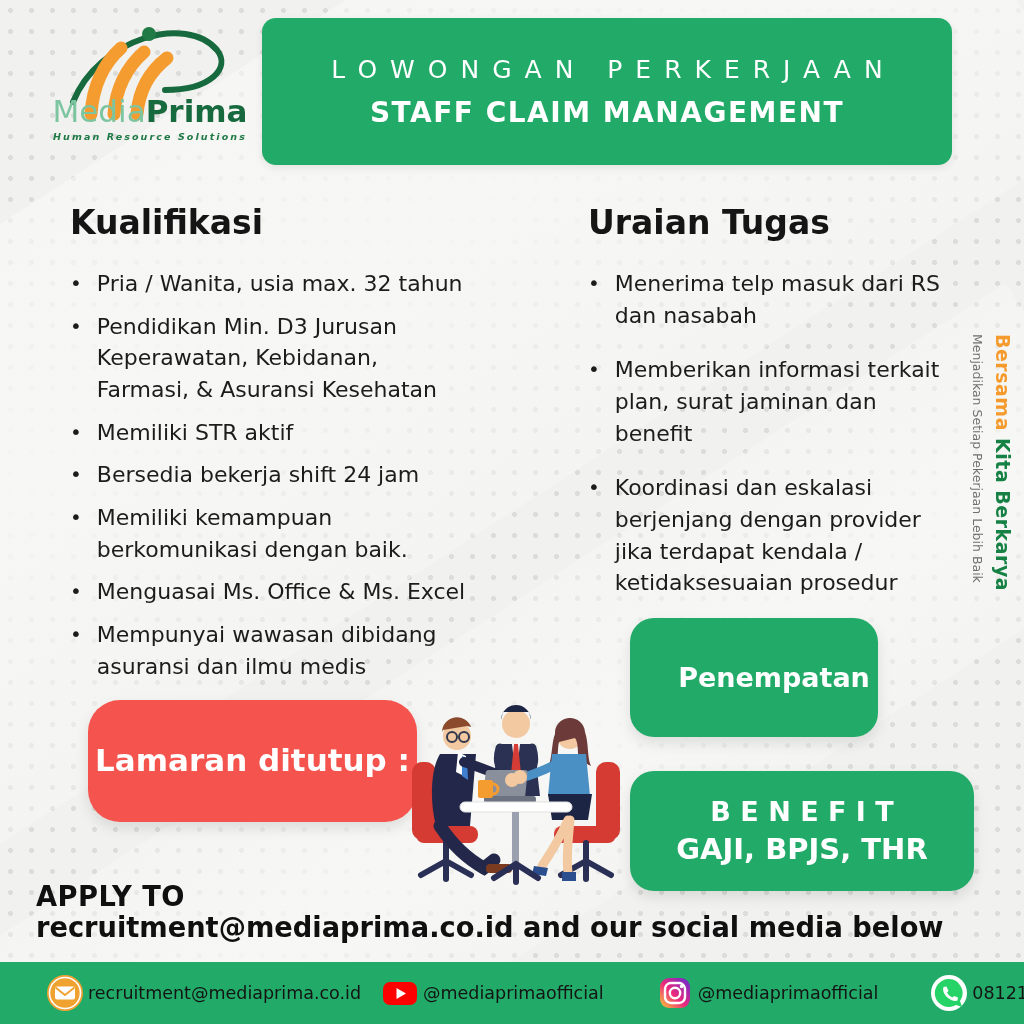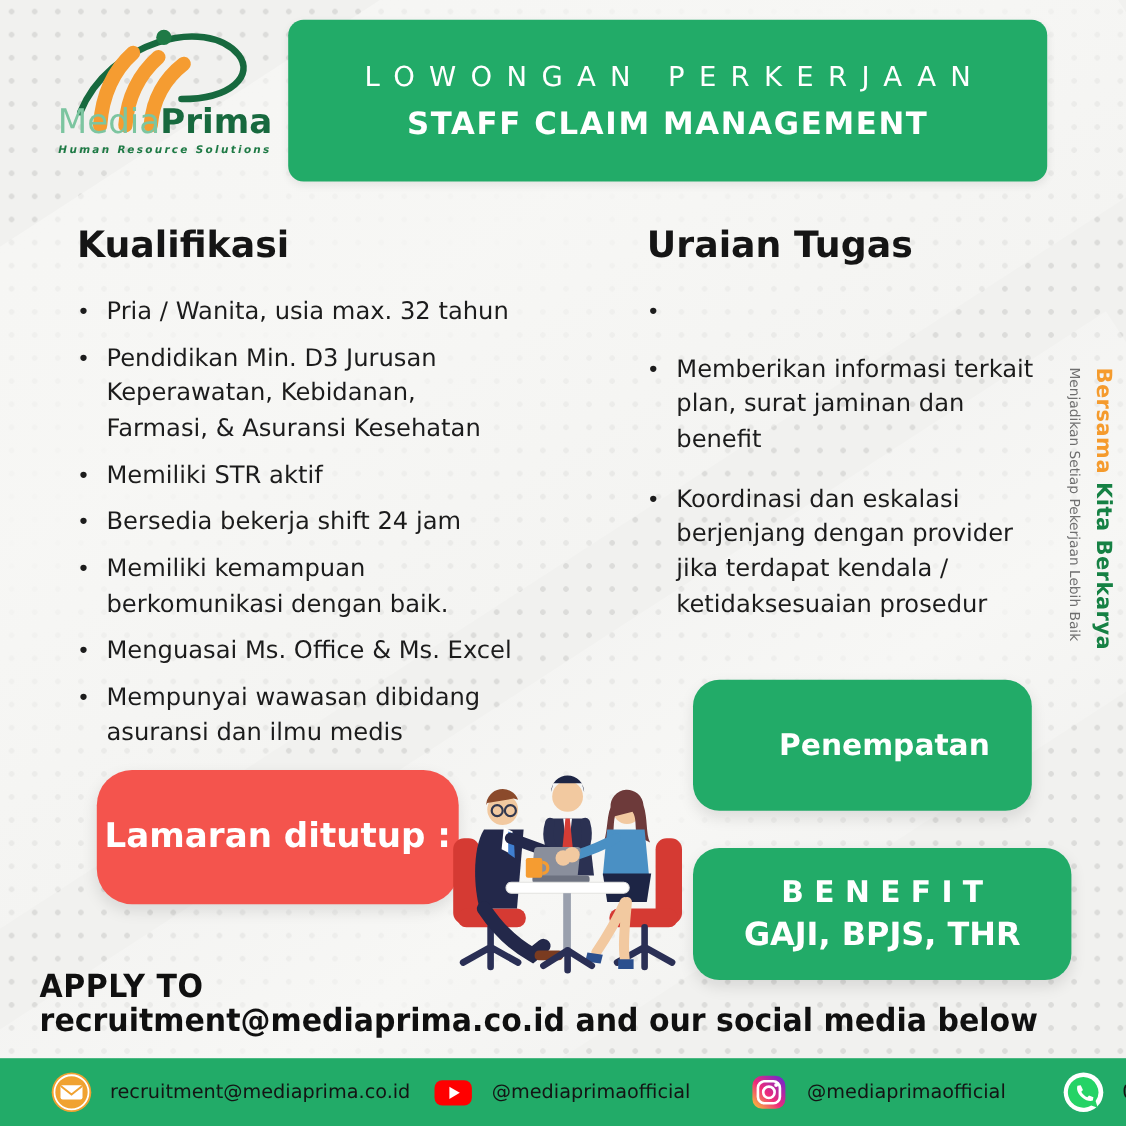--- a/index.html
+++ b/index.html
@@ -52,41 +52,41 @@
 
   
   .side-tagline{position:absolute;top:334px;right:10px;writing-mode:vertical-rl;text-orientation:mixed;}
   .side-big{font-size:19px;font-weight:700;letter-spacing:.5px;}
   .side-big .orange{color:#f59b2d;}
   .side-big .green{color:#168144;}
   .side-sub{font-size:12.5px;color:#6f6f6f;margin-block-start:7px;}
 
   
   .cta{position:absolute;color:#fff;display:flex;flex-direction:column;align-items:center;justify-content:center;text-align:center;box-shadow:0 6px 14px rgba(0,0,0,.10);}
-  .placement-box{left:630px;top:618px;width:308px;height:119px;background:var(--green);border-radius:24px;padding-left:40px;}
+  .placement-box{left:630px;top:618px;width:248px;height:119px;background:var(--green);border-radius:24px;padding-left:40px;}
   .benefit-box{left:630px;top:771px;width:344px;height:120px;background:var(--green);border-radius:24px;}
   .closing-box{left:88px;top:700px;width:329px;height:122px;background:var(--red);border-radius:32px;}
   .cta .l1{font-size:27px;font-weight:700;line-height:1.4;white-space:nowrap;}
   .cta .l2{font-size:29px;font-weight:700;line-height:1.3;white-space:nowrap;}
   .closing-box .l1,.closing-box .l2{font-size:31px;}
 
   
   .illu{position:absolute;left:400px;top:674px;width:232px;height:222px;}
 
   
   .apply{position:absolute;left:36px;top:881px;color:#101010;font-weight:700;transform:scaleX(.94);transform-origin:left top;}
   .apply .a1{font-size:29px;line-height:1.05;letter-spacing:.5px;}
   .apply .a2{font-size:29px;line-height:1.15;letter-spacing:0;white-space:nowrap;}
 
   
   .footer{
     position:absolute;left:0;bottom:0;width:1024px;height:62px;background:var(--green);
     display:flex;align-items:center;padding-left:46px;
   }
-  .fitem{display:flex;align-items:center;gap:16px;font-size:17.5px;color:#141414;white-space:nowrap;}
+  .fitem{display:flex;align-items:center;gap:4px;font-size:17.5px;color:#141414;white-space:nowrap;}
   .fitem.email{margin-right:20px;}
   .fitem.youtube{margin-right:52px;}
   .fitem.instagram{margin-right:52px;}
   .ficon{width:38px;height:38px;flex:0 0 auto;display:block;}
 </style>
 </head>
 <body>
 
 <div class="page">
   <div class="swoosh s1"></div>
@@ -147,20 +147,22 @@
 asuransi dan ilmu medis</span>
         </li>
     </ul>
   </div>
 
   <div class="tasks">
     <div class="col-heading">Uraian Tugas</div>
     <ul class="blist">
       <li>
           <span class="bullet">•</span>
+          <span class="btext">Menerima telp masuk dari RS
+dan nasabah</span>
         </li>
       <li>
           <span class="bullet">•</span>
           <span class="btext">Memberikan informasi terkait
 plan, surat jaminan dan
 benefit</span>
         </li>
       <li>
           <span class="bullet">•</span>
           <span class="btext">Koordinasi dan eskalasi

